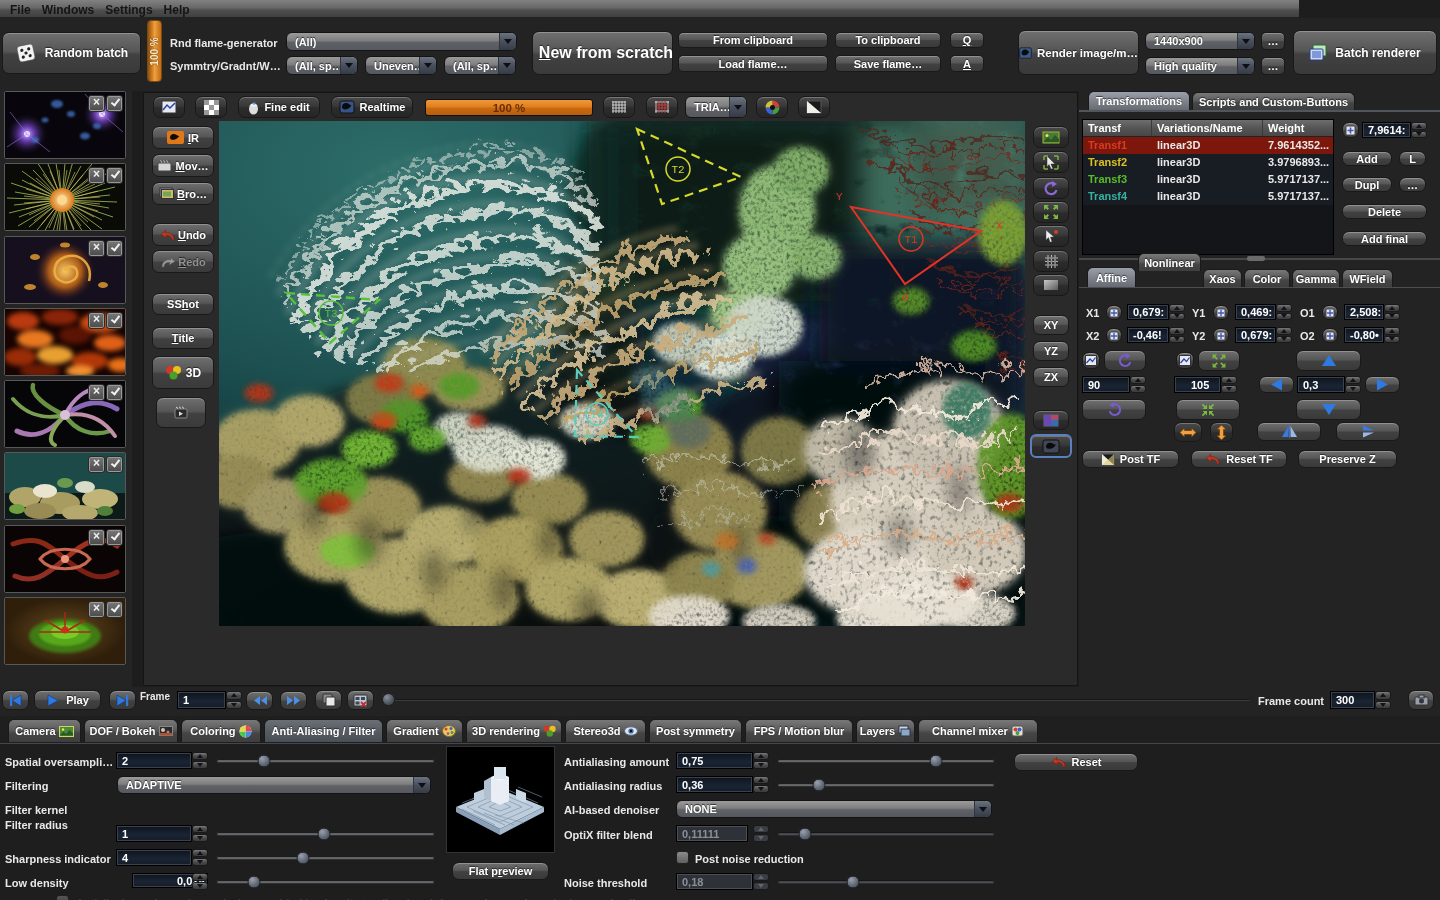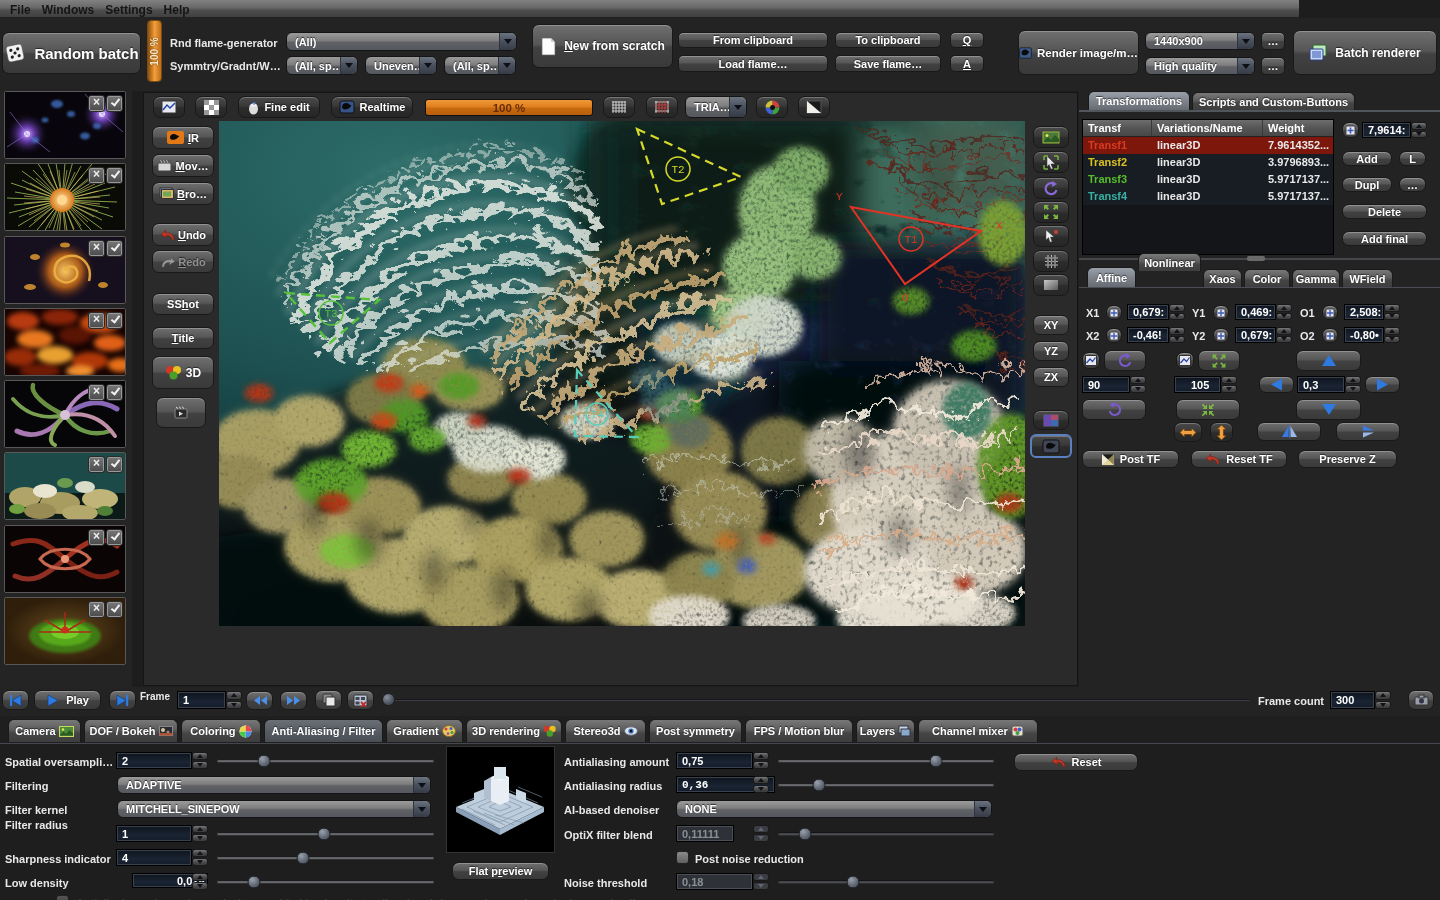--- a/index.html
+++ b/index.html
@@ -73,21 +73,21 @@
 .trow span:nth-child(1){width:69px;}
 .trow span:nth-child(2){width:111px;}
 .trow span:nth-child(3){flex:1;}
 .btn.ic{padding:0;}
 </style>
 </head>
 <body>
 <div id="root">
   <div id="menubar" class="abs"><span>File</span><span>Windows</span><span>Settings</span><span>Help</span></div>
   <div id="topbar" class="abs" style="left:0;top:18px;width:1440px;height:73px;background:#232323;">
-    <div class="btn" style="left:2px;top:14px;width:139px;height:42px;font-size:15px;">
+    <div class="btn" style="left:2px;top:14px;width:139px;height:42px;font-size:12px;">
       <svg width="22" height="22" viewBox="0 0 22 22" style="margin-right:8px;">
           <g transform="rotate(-12 11 11)">
             <rect x="3" y="3" width="16" height="16" rx="3" fill="#f2f2f2" stroke="#555" stroke-width=".6"></rect>
             <circle cx="7.5" cy="7.5" r="1.6" fill="#222"></circle>
             <circle cx="14.5" cy="7.5" r="1.6" fill="#222"></circle>
             <circle cx="11" cy="11" r="1.6" fill="#222"></circle>
             <circle cx="7.5" cy="14.5" r="1.6" fill="#222"></circle>
             <circle cx="14.5" cy="14.5" r="1.6" fill="#222"></circle>
           </g>
         </svg>
@@ -102,21 +102,21 @@
         </span></div>
     <div class="dd" style="left:286px;top:38px;width:72px;height:19px;">(All, sp…<span class="arr">
           <b></b>
         </span></div>
     <div class="dd" style="left:365px;top:38px;width:72px;height:19px;">Uneven…<span class="arr">
           <b></b>
         </span></div>
     <div class="dd" style="left:444px;top:38px;width:72px;height:19px;">(All, sp…<span class="arr">
           <b></b>
         </span></div>
-    <div class="btn" style="left:532px;top:6px;width:141px;height:44px;font-size:12px;">
+    <div class="btn" style="left:532px;top:13px;width:141px;height:44px;font-size:16px;">
       <svg width="17" height="19" viewBox="0 0 17 19" style="margin-right:7px;">
           <path d="M2 1 h9 l4 4 v13 h-13 z" fill="#fdfdfd" stroke="#666" stroke-width=".7"></path>
           <path d="M11 1 l4 4 h-4 z" fill="#cfcfcf"></path>
         </svg>
       <span><u>N</u>ew from scratch</span>
       </div>
     <div class="btn" style="left:678px;top:14px;width:150px;height:16px;border-radius:5px;">From clipboard</div>
     <div class="btn" style="left:835px;top:14px;width:106px;height:16px;border-radius:5px;">To clipboard</div>
     <div class="btn" style="left:950px;top:14px;width:34px;height:16px;border-radius:5px;">
         <u>Q</u>
@@ -1242,23 +1242,20 @@
         </i>
       </div>
     <div class="sl" style="left:217px;top:15px;width:217px;">
         <i style="left:47px;"></i>
       </div>
     <div class="lbl" style="left:5px;top:36px;">Filtering</div>
     <div class="dd" style="left:117px;top:32px;width:314px;height:18px;">ADAPTIVE<span class="arr">
           <b></b>
         </span></div>
     <div class="lbl" style="left:5px;top:60px;">Filter kernel</div>
-    <div class="dd" style="left:117px;top:56px;width:314px;height:18px;">MITCHELL_SINEPOW<span class="arr">
-          <b></b>
-        </span></div>
     <div class="lbl" style="left:5px;top:75px;">Filter radius</div>
     <div class="field" style="left:116px;top:81px;width:76px;height:17px;">1</div>
     <div class="spin" style="left:192px;top:81px;height:17px;">
         <i class="up">
           <b></b>
         </i>
         <i class="dn">
           <b></b>
         </i>
       </div>
@@ -1319,38 +1316,38 @@
           <b></b>
         </i>
         <i class="dn">
           <b></b>
         </i>
       </div>
     <div class="sl" style="left:778px;top:15px;width:216px;">
         <i style="left:158px;"></i>
       </div>
     <div class="lbl" style="left:564px;top:36px;">Antialiasing radius</div>
-    <div class="field" style="left:676px;top:32px;width:99px;height:17px;font-family:Liberation Mono, monospace;">0,36</div>
+    <div class="field" style="left:676px;top:32px;width:77px;height:17px;">0,36</div>
     <div class="spin" style="left:753px;top:32px;height:17px;">
         <i class="up">
           <b></b>
         </i>
         <i class="dn">
           <b></b>
         </i>
       </div>
     <div class="sl" style="left:778px;top:39px;width:216px;">
         <i style="left:41px;"></i>
       </div>
     <div class="lbl" style="left:564px;top:60px;">AI-based denoiser</div>
     <div class="dd" style="left:676px;top:56px;width:316px;height:18px;">NONE<span class="arr">
           <b></b>
         </span></div>
     <div class="lbl" style="left:564px;top:85px;">OptiX filter blend</div>
-    <div class="field dis" style="left:676px;top:81px;width:58px;height:17px;">0,11111</div>
+    <div class="field dis" style="left:676px;top:81px;width:72px;height:17px;">0,11111</div>
     <div class="spin dis" style="left:753px;top:81px;height:17px;">
         <i class="up">
           <b></b>
         </i>
         <i class="dn">
           <b></b>
         </i>
       </div>
     <div class="sl dis" style="left:778px;top:88px;width:216px;">
         <i style="left:27px;"></i>

